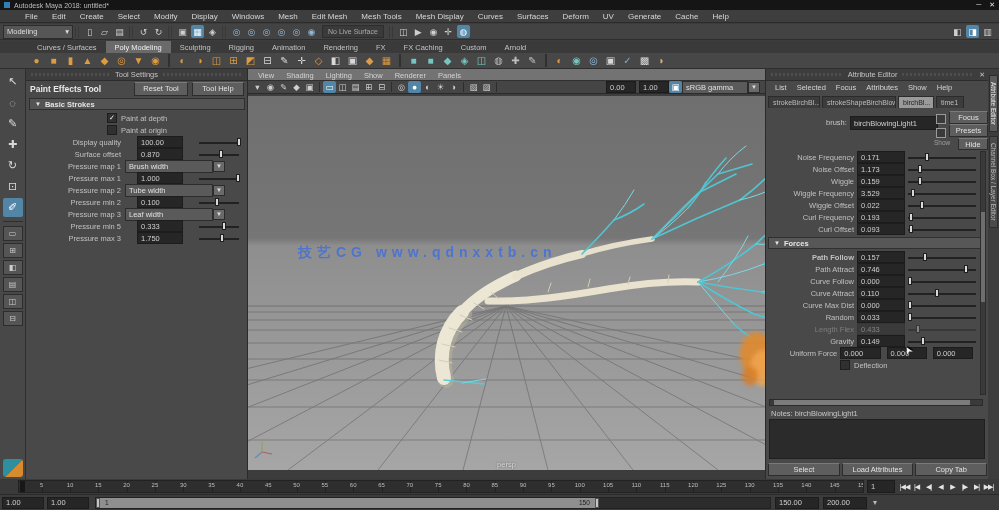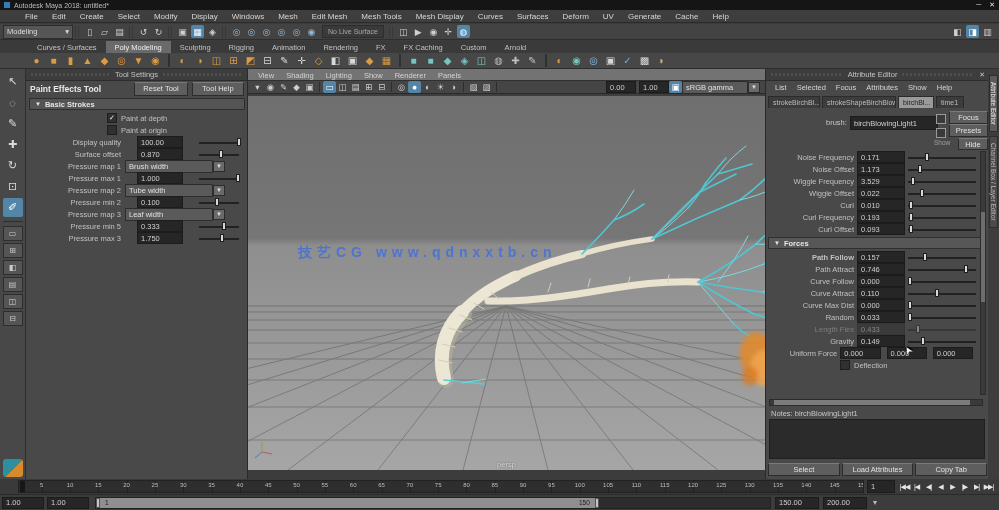--- a/index.html
+++ b/index.html
@@ -522,38 +522,38 @@
           </div>
         </div>
         <div class="row">
           <span class="lbl" style="width: 86px;">Noise Offset</span>
           <span class="fld">1.173</span>
           <div class="sl">
             <span class="hd" style="left: calc(18% - 2px);"></span>
           </div>
         </div>
         <div class="row">
+          <span class="lbl" style="width: 86px;">Wiggle</span>
+          <span class="fld">0.159</span>
+          <div class="sl">
+            <span class="hd" style="left: calc(17% - 2px);"></span>
+          </div>
+        </div>
+        <div class="row">
           <span class="lbl" style="width: 86px;">Wiggle Frequency</span>
           <span class="fld">3.529</span>
           <div class="sl">
             <span class="hd" style="left: calc(8% - 2px);"></span>
           </div>
         </div>
         <div class="row">
           <span class="lbl" style="width: 86px;">Wiggle Offset</span>
           <span class="fld">0.022</span>
           <div class="sl">
             <span class="hd" style="left: calc(20% - 2px);"></span>
-          </div>
-        </div>
-        <div class="row">
-          <span class="lbl" style="width: 86px;">Curl</span>
-          <span class="fld">0.010</span>
-          <div class="sl">
-            <span class="hd" style="left: calc(4% - 2px);"></span>
           </div>
         </div>
         <div class="row">
           <span class="lbl" style="width: 86px;">Curl Frequency</span>
           <span class="fld">0.193</span>
           <div class="sl">
             <span class="hd" style="left: calc(4% - 2px);"></span>
           </div>
         </div>
         <div class="row">

